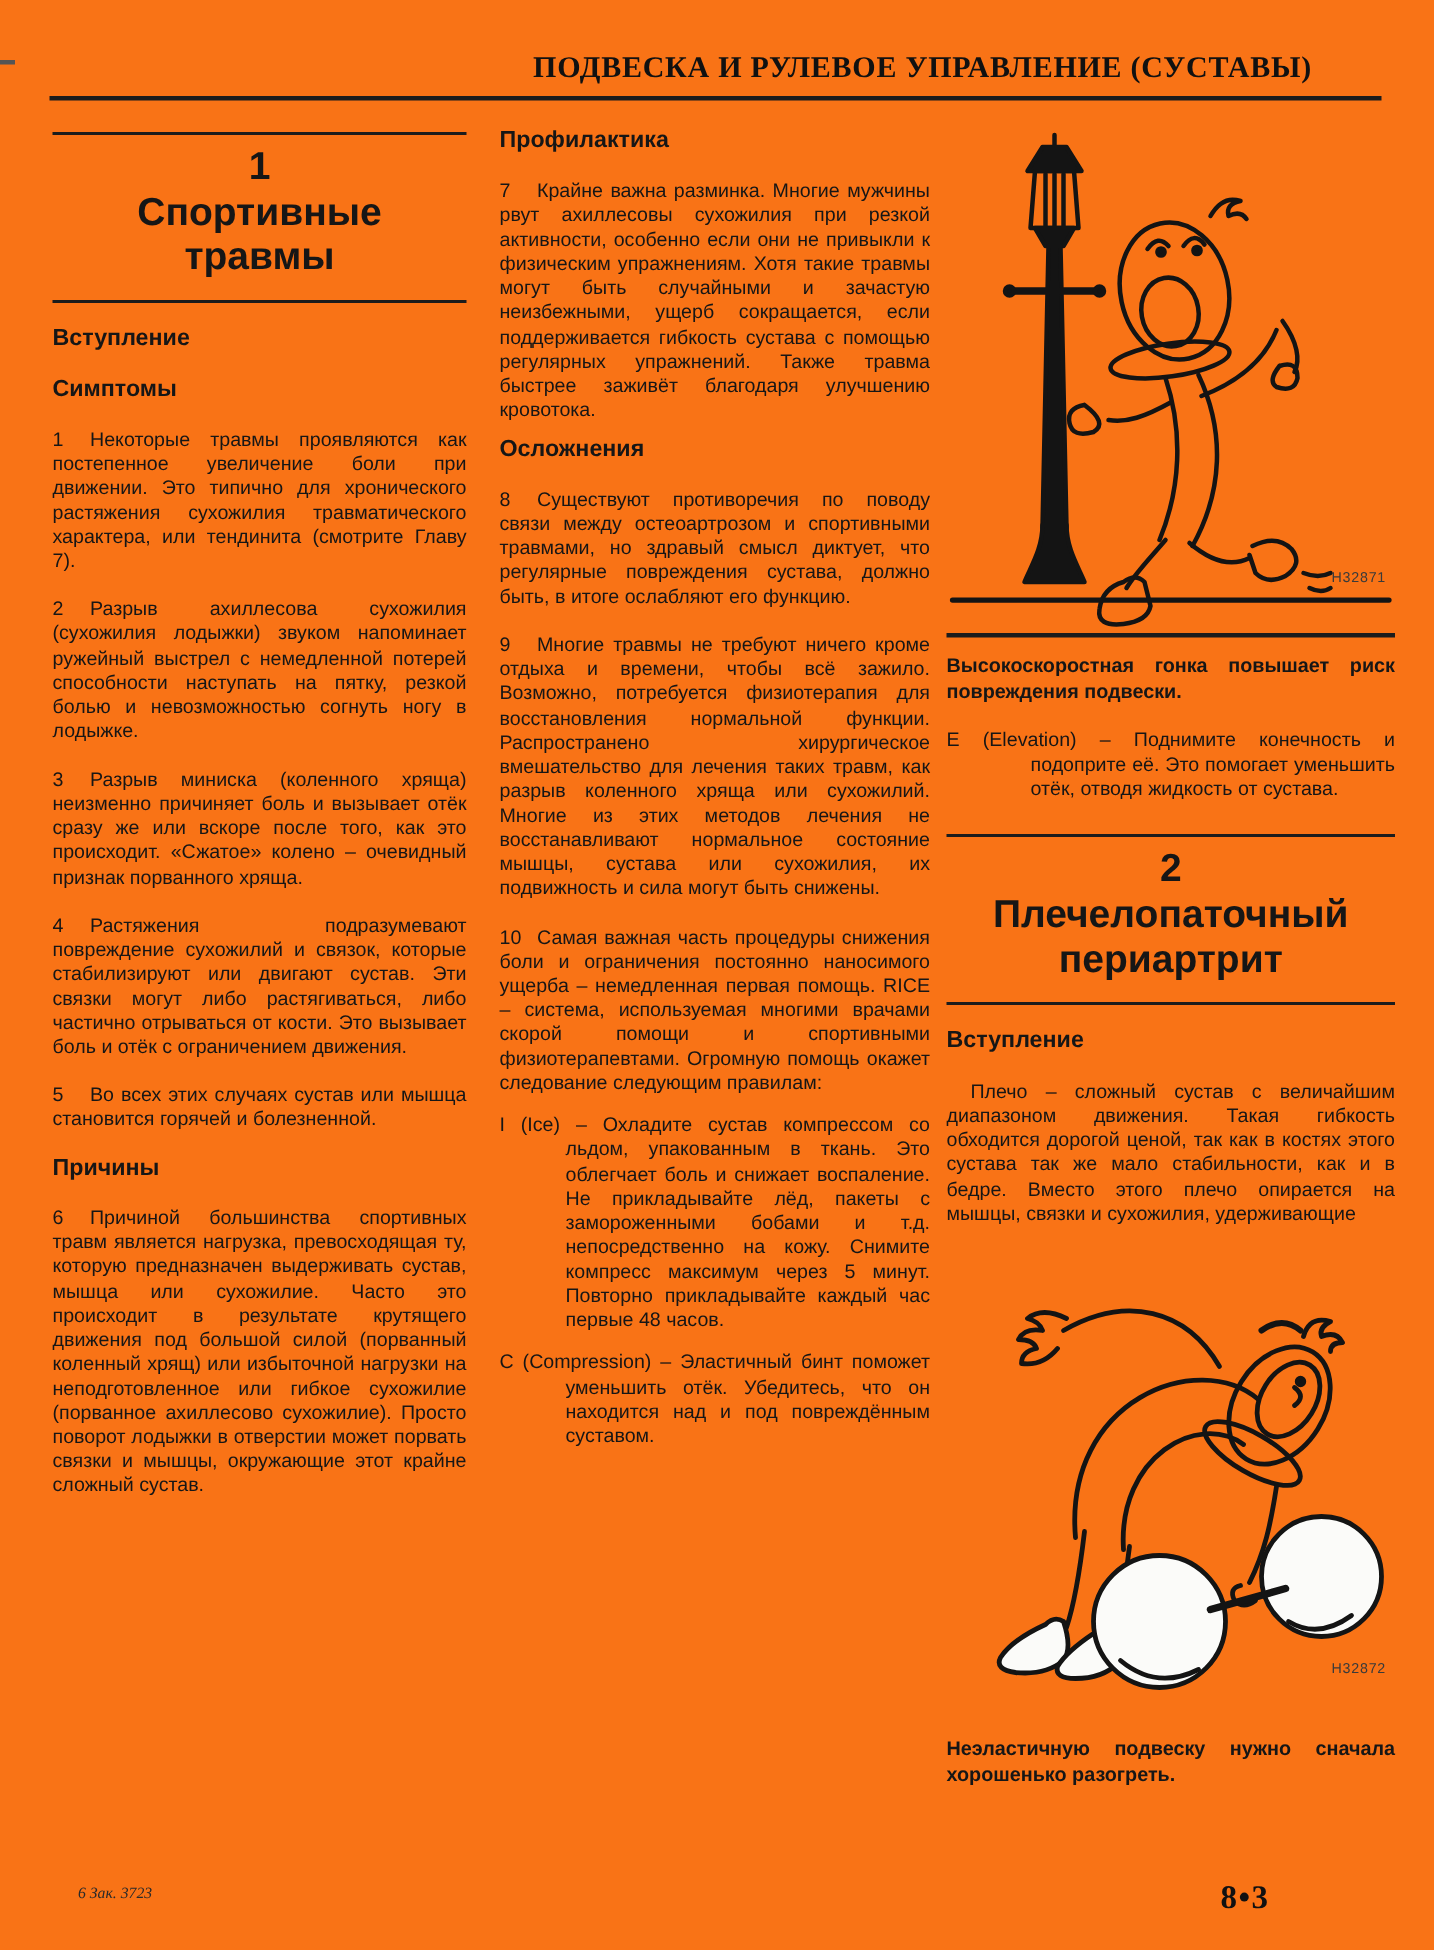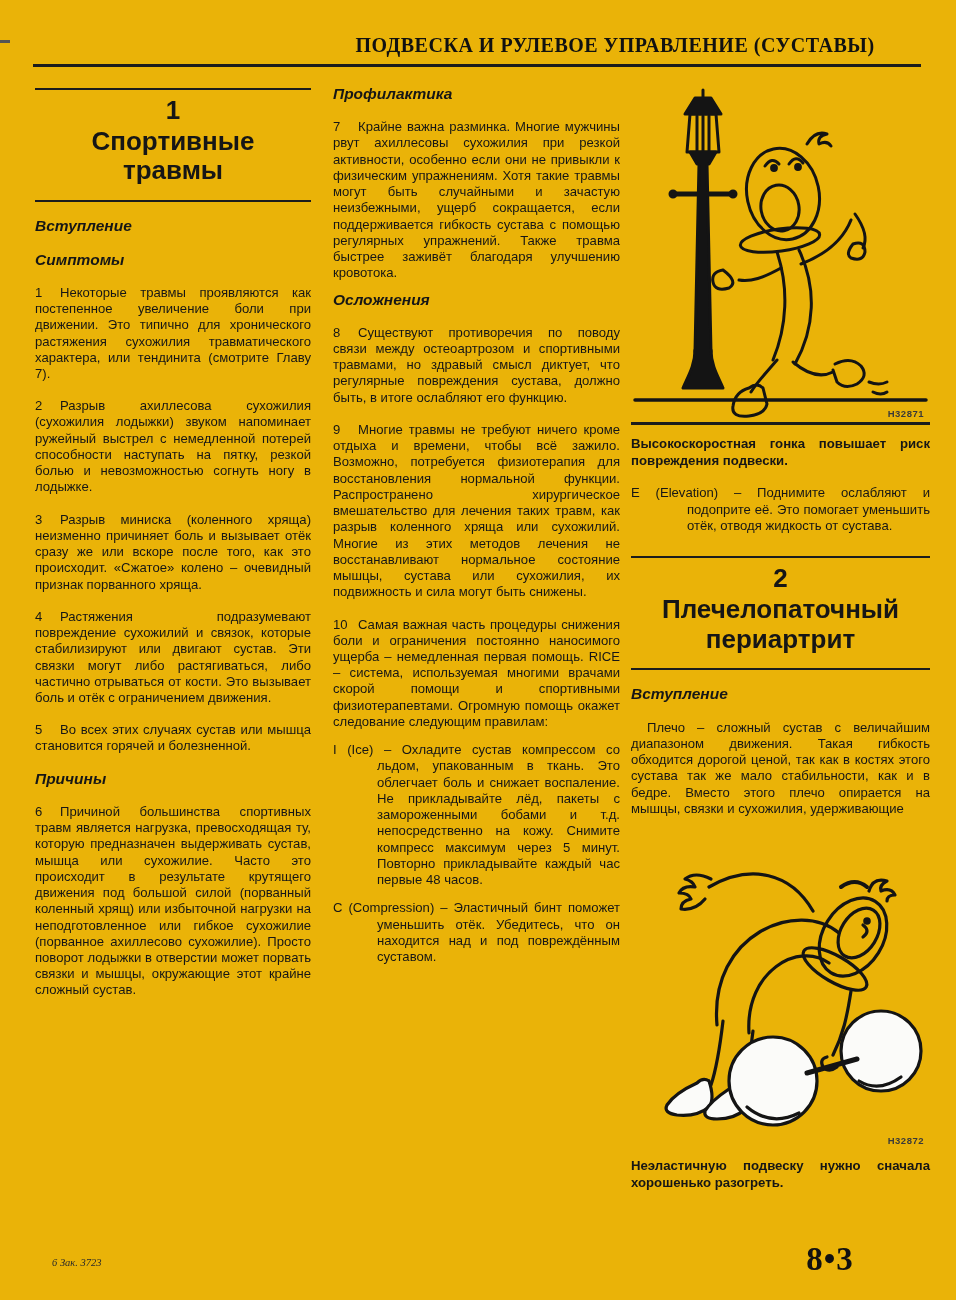--- a/index.html
+++ b/index.html
@@ -1,18 +1,18 @@
 <!DOCTYPE html>
 <html><head>
 <meta charset="utf-8">
 <style>
   html,body{margin:0;padding:0;background:#e8e8e6;}
   .page{
     position:relative;width:956px;height:1300px;margin:0 auto;
-    background:#eab308;overflow:hidden;
+    background:#f97316;overflow:hidden;
     font-family:"Liberation Sans",sans-serif;color:#161616;
   }
   
   .header-title{
     position:absolute;top:34px;left:310px;width:610px;text-align:center;
     font-family:"Liberation Serif",serif;font-weight:bold;font-size:20px;
     letter-spacing:.5px;color:#111;
   }
   .header-rule{position:absolute;top:64px;left:33px;width:888px;height:3px;background:#1c1c1c;}
   
@@ -23,50 +23,50 @@
   
   .section-box{
     border-top:2.5px solid #1c1c1c;border-bottom:2.5px solid #1c1c1c;
     text-align:center;font-weight:bold;padding:6px 0 14px;margin-bottom:14px;
   }
   .section-num{font-size:26px;line-height:1.1;}
   .section-title{font-size:26px;line-height:1.15;margin:2px auto 0;}
   .w220{width:225px;} .w265{width:268px;}
   
   .subhead{
-    font-style:italic;font-weight:bold;font-size:15.5px;text-align:left;
+    font-weight:bold;font-size:15.5px;text-align:left;
     margin:14px 0 6px;
   }
   .subhead.first{margin-top:0;}
   p.para{margin:16px 0 2px;}
   p.indent{text-indent:16px;}
   .pnum{display:inline-block;width:25px;font-weight:normal;}
   
   .hang{margin:12px 0 0;padding-left:44px;text-indent:-44px;}
   .hang-e{margin:16px 0 0;padding-left:56px;text-indent:-56px;}
   
   .figure{position:relative;}
   .fig1{height:338px;}
   .fig2{height:318px;margin-top:12px;}
   .fig-code{
-    position:absolute;right:6px;bottom:0;font-size:9.5px;font-weight:bold;
+    position:absolute;right:6px;bottom:28px;font-size:9.5px;font-weight:normal;
     color:#3a3a3a;letter-spacing:.5px;
   }
   .fig-rule{height:3px;background:#1c1c1c;margin:2px 0 10px;}
   .caption{font-weight:bold;text-align:justify;font-size:13.2px;line-height:1.3;margin:0;}
   .cap2{margin-top:10px;}
   svg{display:block;}
   
   .footer-left{
     position:absolute;left:52px;bottom:32px;font-family:"Liberation Serif",serif;
     font-size:10.5px;color:#2a2a2a;font-style:italic;
   }
   .page-number{
     position:absolute;left:770px;bottom:22px;width:120px;text-align:center;
-    font-family:"Liberation Serif",serif;font-weight:bold;font-size:33px;color:#111;
+    font-family:"Liberation Serif",serif;font-weight:bold;font-size:22px;color:#111;
     letter-spacing:1px;
   }
   .edge-mark{position:absolute;left:0;top:40px;width:10px;height:3px;background:#555;}
 </style>
 </head>
 <body>
 
 <div class="page">
   <div class="edge-mark"></div>
 
@@ -154,21 +154,21 @@
 
           <line x1="4" y1="318" x2="295" y2="318" stroke-width="3.5"></line>
         </g>
       </svg>
       <span class="fig-code">H32871</span>
     </div>
     <div class="fig-rule"></div>
 
     <p class="caption">Высокоскоростная гонка повышает риск повреждения подвески.</p>
 
-    <p class="hang-e"><span>E (Elevation)</span> <span>– Поднимите ослабляют и подоприте её. Это помогает уменьшить отёк, отводя жидкость от сустава.</span></p>
+    <p class="hang-e"><span>E (Elevation)</span> <span>– Поднимите конечность и подоприте её. Это помогает уменьшить отёк, отводя жидкость от сустава.</span></p>
 
     <div class="section-box" style="margin-top:22px;">
       <div class="section-num">2</div>
       <div class="section-title w265">Плечелопаточный периартрит</div>
     </div>
 
     <div class="subhead">Вступление</div>
     <p class="para indent">Плечо – сложный сустав с величайшим диапазоном движения. Такая гибкость обходится дорогой ценой, так как в костях этого сустава так же мало стабильности, как и в бедре. Вместо этого плечо опирается на мышцы, связки и сухожилия, удерживающие</p>
 
     <div class="figure fig2">

